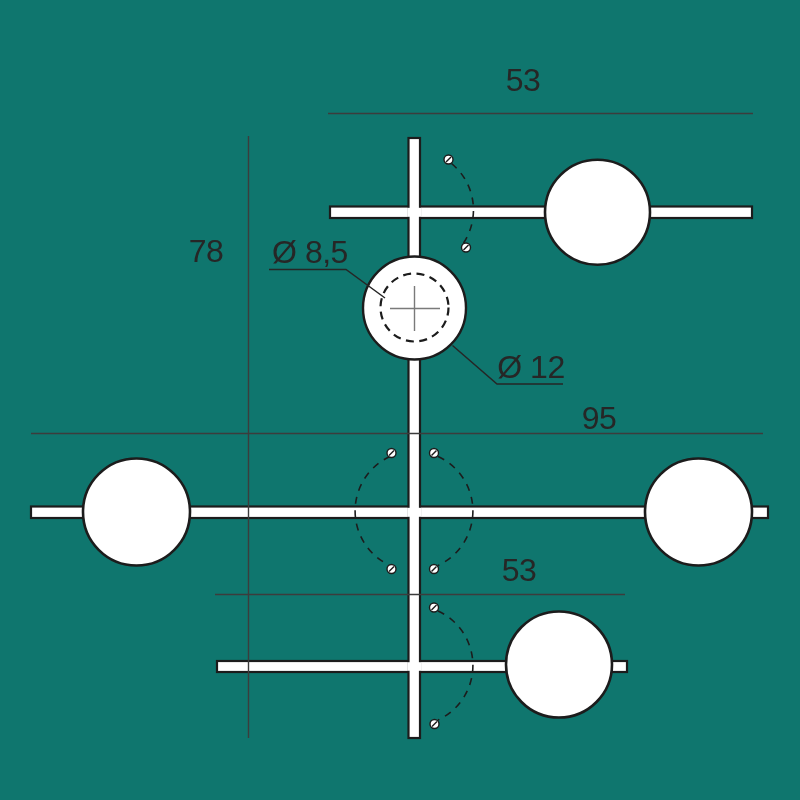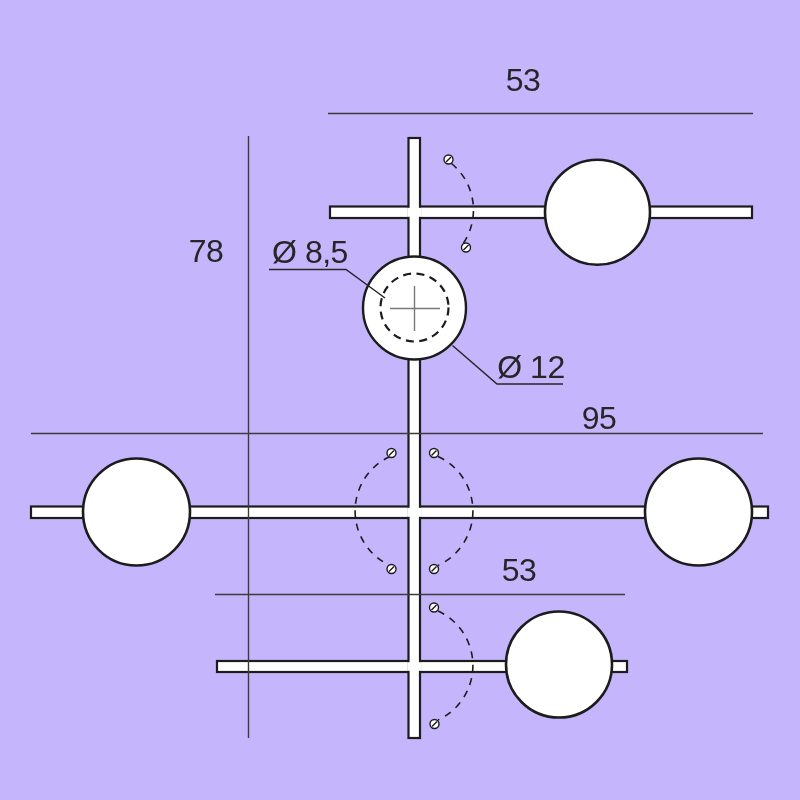--- a/index.html
+++ b/index.html
@@ -7,21 +7,21 @@
     padding: 0;
     background: #ffffff;
     width: 800px;
     height: 800px;
     overflow: hidden;
   }
   .stage {
     position: relative;
     width: 800px;
     height: 800px;
-    background: #c4b5fd;
+    background: #0f766e;
   }
   svg { display: block; }
   text.dim-label {
     font-family: "Liberation Sans", "DejaVu Sans", sans-serif;
     font-size: 32px;
     letter-spacing: -0.5px;
     fill: #262626;
   }
 </style>
 </head>

